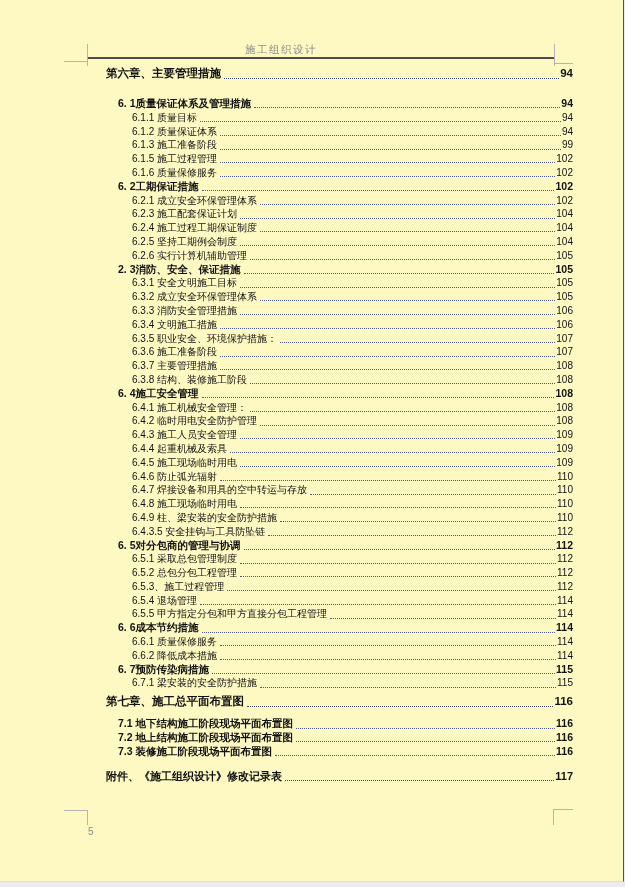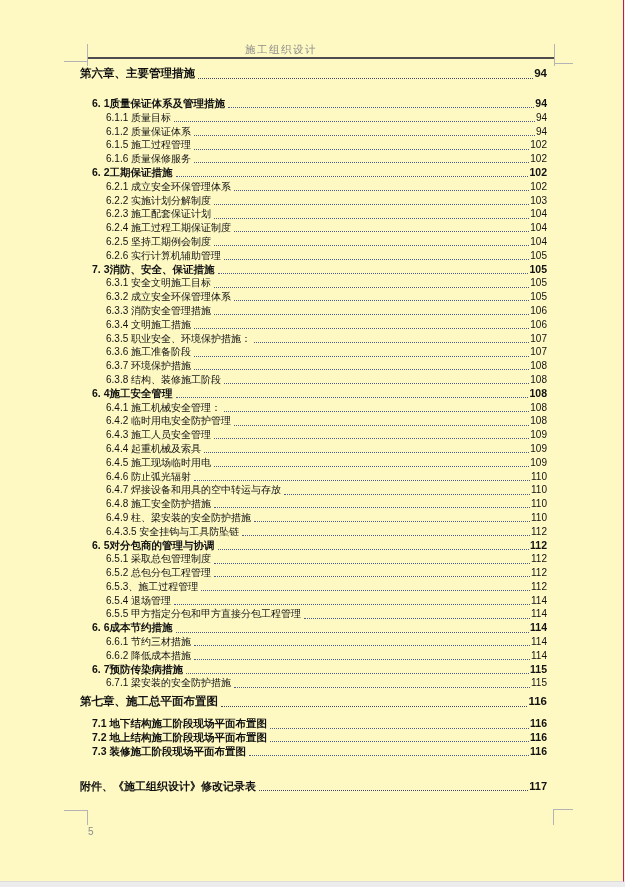--- a/index.html
+++ b/index.html
@@ -46,21 +46,21 @@
   .tl-h { left: 64px;  top: 61px;  width: 23px; height: 1px;  }
   .tr-v { left: 554px; top: 44px;  width: 1px;  height: 22px; }
   .tr-h { left: 555px; top: 63px;  width: 18px; height: 1px;  }
   .bl-h { left: 64px;  top: 810px; width: 24px; height: 1px;  }
   .bl-v { left: 87px;  top: 810px; width: 1px;  height: 15px; }
   .br-h { left: 554px; top: 809px; width: 19px; height: 1px;  }
   .br-v { left: 553px; top: 809px; width: 1px;  height: 16px; }
   
   .toc {
     position: absolute;
-    left: 80px;
+    left: 106px;
     top: 62px;
     width: 467px;
   }
   .row {
     display: flex;
     align-items: flex-end;
     height: 13.8px;
     line-height: 13.8px;
     font-size: 10px;
     cursor: default;
@@ -86,21 +86,21 @@
     height: 15px;
     line-height: 15px;
     margin: 4px 0 8px 0;
     align-items: flex-end;
   }
   .style-attachment {
     font-weight: bold;
     font-size: 11px;
     height: 15px;
     line-height: 15px;
-    margin-top: 20px;
+    margin-top: 10px;
   }
   .style-chapter .leader,
   .style-chapter-mid .leader,
   .style-attachment .leader { border-bottom-color: #3b4668; }
   .style-section {
     font-weight: bold;
     font-size: 10.5px;
     padding-left: 12px;
   }
   .style-item {
@@ -148,66 +148,66 @@
     <span class="toc-text">6.1.1 质量目标</span>
     <span class="leader"></span>
     <span class="toc-page">94</span>
   </div>
       <div class="row style-item">
     <span class="toc-text">6.1.2 质量保证体系</span>
     <span class="leader"></span>
     <span class="toc-page">94</span>
   </div>
       <div class="row style-item">
+    <span class="toc-text">6.1.3 施工准备阶段</span>
+    <span class="leader"></span>
+    <span class="toc-page">99</span>
+  </div>
+      <div class="row style-item">
     <span class="toc-text">6.1.5 施工过程管理</span>
     <span class="leader"></span>
     <span class="toc-page">102</span>
   </div>
       <div class="row style-item">
     <span class="toc-text">6.1.6 质量保修服务</span>
     <span class="leader"></span>
     <span class="toc-page">102</span>
   </div>
       <div class="row style-section">
     <span class="toc-text">6. 2工期保证措施</span>
     <span class="leader"></span>
     <span class="toc-page">102</span>
   </div>
       <div class="row style-item">
     <span class="toc-text">6.2.1 成立安全环保管理体系</span>
     <span class="leader"></span>
     <span class="toc-page">102</span>
   </div>
       <div class="row style-item">
-    <span class="toc-text">6.2.2 实施计划分解制度</span>
-    <span class="leader"></span>
-    <span class="toc-page">103</span>
-  </div>
-      <div class="row style-item">
     <span class="toc-text">6.2.3 施工配套保证计划</span>
     <span class="leader"></span>
     <span class="toc-page">104</span>
   </div>
       <div class="row style-item">
     <span class="toc-text">6.2.4 施工过程工期保证制度</span>
     <span class="leader"></span>
     <span class="toc-page">104</span>
   </div>
       <div class="row style-item">
     <span class="toc-text">6.2.5 坚持工期例会制度</span>
     <span class="leader"></span>
     <span class="toc-page">104</span>
   </div>
       <div class="row style-item">
     <span class="toc-text">6.2.6 实行计算机辅助管理</span>
     <span class="leader"></span>
     <span class="toc-page">105</span>
   </div>
       <div class="row style-section">
-    <span class="toc-text">7. 3消防、安全、保证措施</span>
+    <span class="toc-text">2. 3消防、安全、保证措施</span>
     <span class="leader"></span>
     <span class="toc-page">105</span>
   </div>
       <div class="row style-item">
     <span class="toc-text">6.3.1 安全文明施工目标</span>
     <span class="leader"></span>
     <span class="toc-page">105</span>
   </div>
       <div class="row style-item">
     <span class="toc-text">6.3.2 成立安全环保管理体系</span>
@@ -228,21 +228,21 @@
     <span class="toc-text">6.3.5 职业安全、环境保护措施：</span>
     <span class="leader"></span>
     <span class="toc-page">107</span>
   </div>
       <div class="row style-item">
     <span class="toc-text">6.3.6 施工准备阶段</span>
     <span class="leader"></span>
     <span class="toc-page">107</span>
   </div>
       <div class="row style-item">
-    <span class="toc-text">6.3.7 环境保护措施</span>
+    <span class="toc-text">6.3.7 主要管理措施</span>
     <span class="leader"></span>
     <span class="toc-page">108</span>
   </div>
       <div class="row style-item">
     <span class="toc-text">6.3.8 结构、装修施工阶段</span>
     <span class="leader"></span>
     <span class="toc-page">108</span>
   </div>
       <div class="row style-section">
     <span class="toc-text">6. 4施工安全管理</span>
@@ -278,21 +278,21 @@
     <span class="toc-text">6.4.6 防止弧光辐射</span>
     <span class="leader"></span>
     <span class="toc-page">110</span>
   </div>
       <div class="row style-item">
     <span class="toc-text">6.4.7 焊接设备和用具的空中转运与存放</span>
     <span class="leader"></span>
     <span class="toc-page">110</span>
   </div>
       <div class="row style-item">
-    <span class="toc-text">6.4.8 施工安全防护措施</span>
+    <span class="toc-text">6.4.8 施工现场临时用电</span>
     <span class="leader"></span>
     <span class="toc-page">110</span>
   </div>
       <div class="row style-item">
     <span class="toc-text">6.4.9 柱、梁安装的安全防护措施</span>
     <span class="leader"></span>
     <span class="toc-page">110</span>
   </div>
       <div class="row style-item">
     <span class="toc-text">6.4.3.5 安全挂钩与工具防坠链</span>
@@ -328,21 +328,21 @@
     <span class="toc-text">6.5.5 甲方指定分包和甲方直接分包工程管理</span>
     <span class="leader"></span>
     <span class="toc-page">114</span>
   </div>
       <div class="row style-section">
     <span class="toc-text">6. 6成本节约措施</span>
     <span class="leader"></span>
     <span class="toc-page">114</span>
   </div>
       <div class="row style-item">
-    <span class="toc-text">6.6.1 节约三材措施</span>
+    <span class="toc-text">6.6.1 质量保修服务</span>
     <span class="leader"></span>
     <span class="toc-page">114</span>
   </div>
       <div class="row style-item">
     <span class="toc-text">6.6.2 降低成本措施</span>
     <span class="leader"></span>
     <span class="toc-page">114</span>
   </div>
       <div class="row style-section">
     <span class="toc-text">6. 7预防传染病措施</span>

